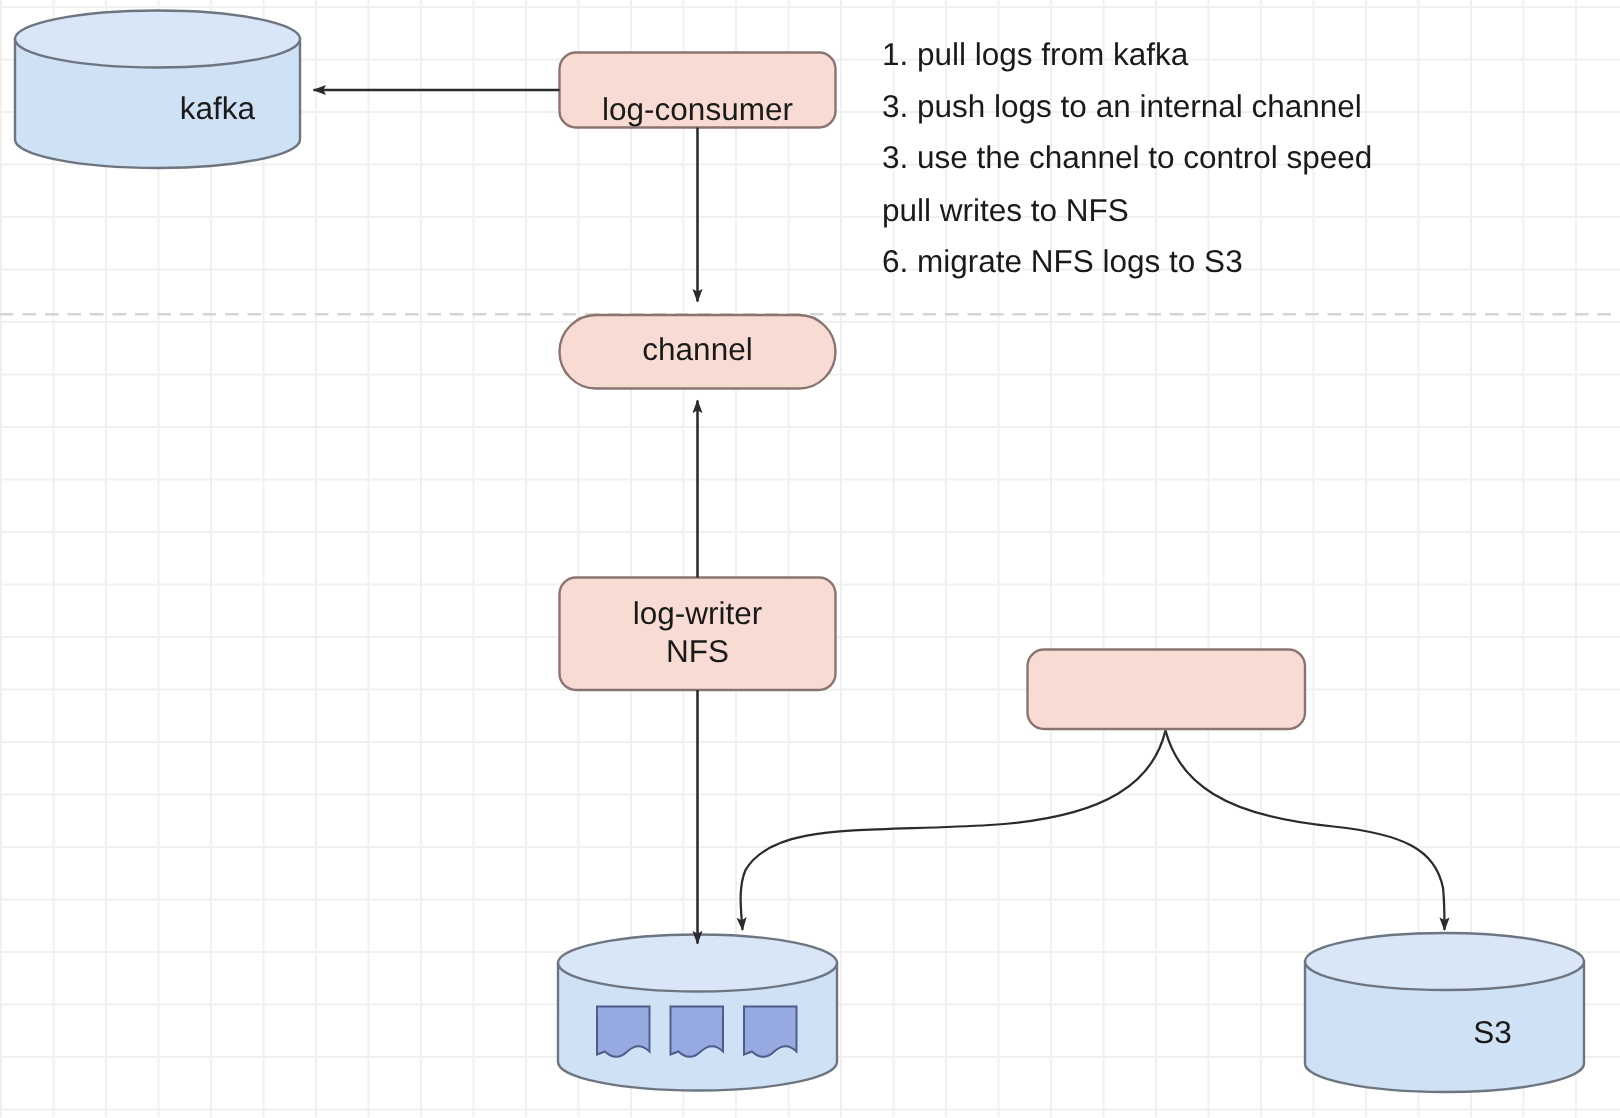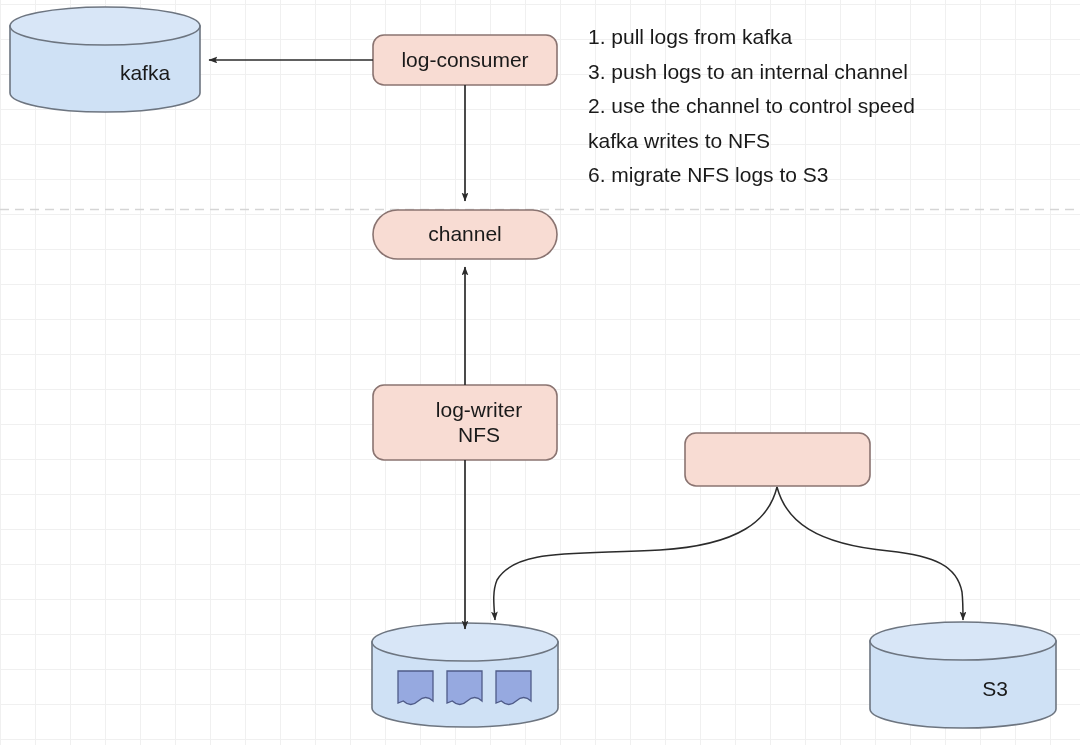--- a/index.html
+++ b/index.html
@@ -121,31 +121,31 @@
 
     <line x1="465" y1="460" x2="465" y2="629" stroke="#2b2b2b" stroke-width="1.7" marker-end="url(#arrowhead)"></line>
 
     <path d="M777,487 C769,520 740,545 660,550 C576,555 516,548 497,580 C492,592 494,606 495,620" fill="none" stroke="#2b2b2b" stroke-width="1.5" marker-end="url(#arrowhead)"></path>
 
     <path d="M777,487 C786,521 815,544 889,551 C935,556 957,566 962,592 C963,601 963,612 963,620" fill="none" stroke="#2b2b2b" stroke-width="1.5" marker-end="url(#arrowhead)"></path>
   </svg>
 
   <div class="node-label db-label" style="left:10px; top:34px; width:190px; height:78px;padding-left:40px;">kafka</div>
 
-  <div class="node-label proc-label" style="left:373px; top:35px; width:184px; height:50px;">log-consumer</div>
+  <div class="node-label proc-label" style="left:373px; top:49px; width:184px; height:50px;">log-consumer</div>
 
   <div class="node-label proc-label" style="left:373px; top:210px; width:184px; height:49px;text-align:center;">channel</div>
 
-  <div class="node-label proc-label" style="left:373px; top:385px; width:184px; height:75px;margin-left:14px;">log-writer
+  <div class="node-label proc-label" style="left:373px; top:385px; width:184px; height:75px;">log-writer
 NFS</div>
 
 
   <div class="node-label db-label" style="left:870px; top:650px; width:186px; height:78px;padding-left:32px;">S3</div>
 
   <div class="notes">
     <div>1. pull logs from kafka</div>
     <div>3. push logs to an internal channel</div>
-    <div>2. use the channel to control speed</div>
-    <div>kafka writes to NFS</div>
+    <div>3. use the channel to control speed</div>
+    <div>pull writes to NFS</div>
     <div>6. migrate NFS logs to S3</div>
   </div>
 
 </div>
 
 </body></html>

